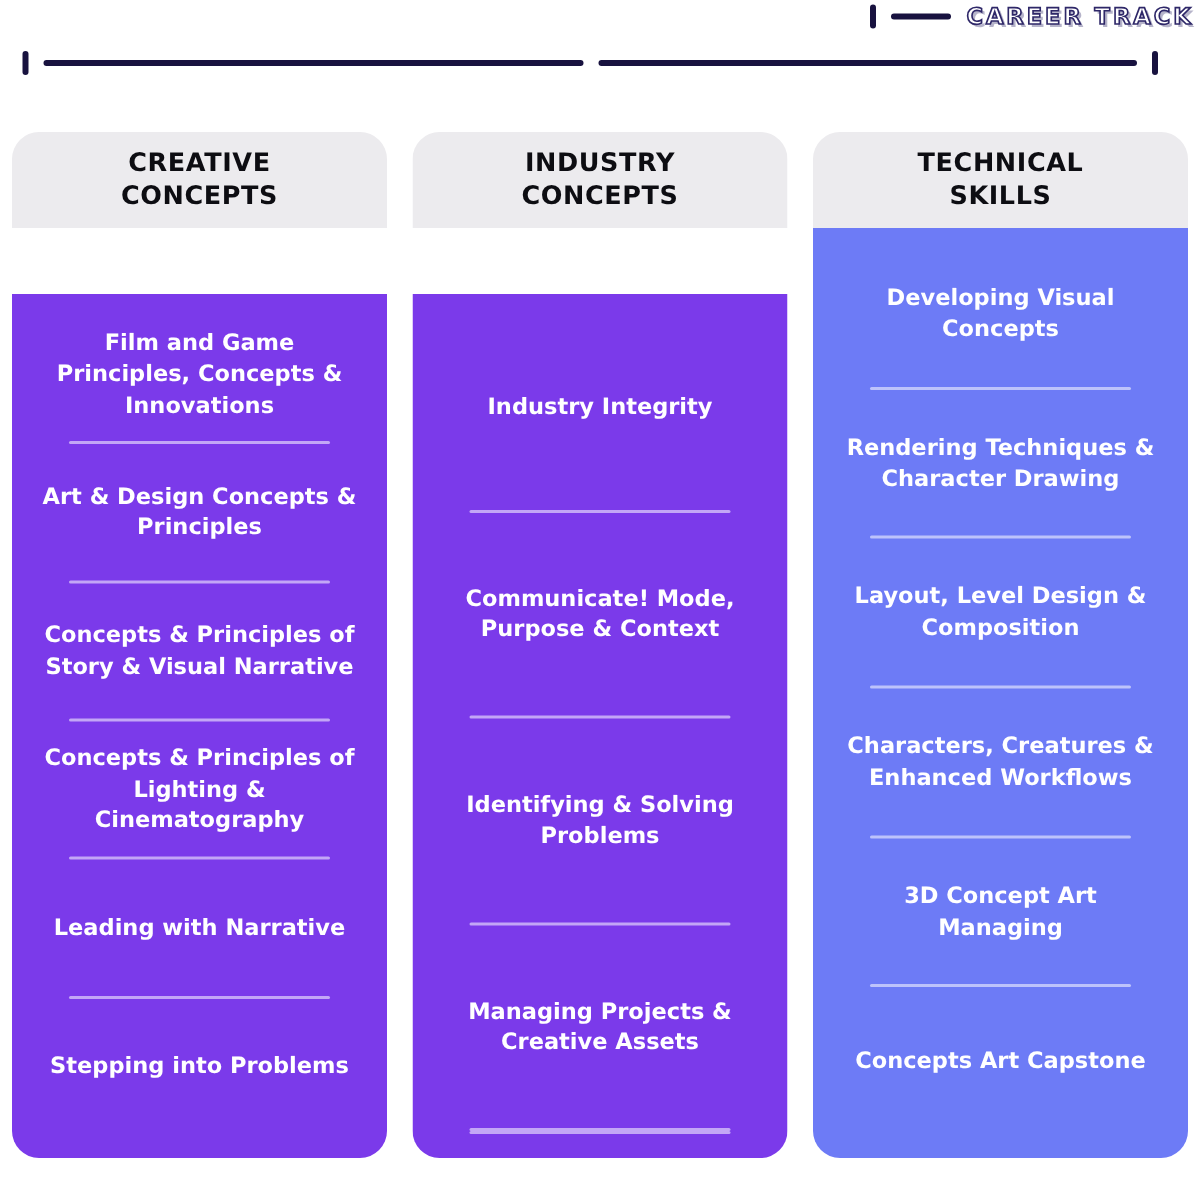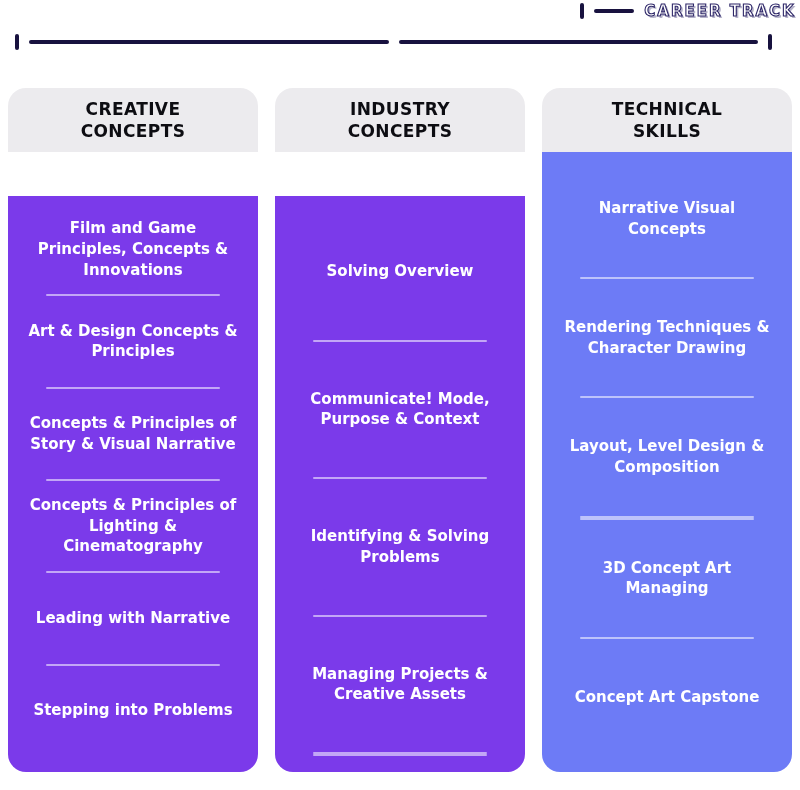--- a/index.html
+++ b/index.html
@@ -95,44 +95,45 @@
         <div class="divider"></div>
         <div class="item">Stepping into Problems</div>
       </div>
     </section>
 
     <section class="column">
       <header class="col-header">
         <h2>INDUSTRY CONCEPTS</h2>
       </header>
       <div class="col-body purple">
-        <div class="item">Solving Overview</div>
+        <div class="item">Industry Integrity</div>
         <div class="divider"></div>
         <div class="item">Communicate! Mode, Purpose &amp; Context</div>
         <div class="divider"></div>
         <div class="item">Identifying &amp; Solving Problems</div>
         <div class="divider"></div>
         <div class="item">Managing Projects &amp; Creative Assets</div>
         <div class="divider"></div>
         <div class="divider"></div>
       </div>
     </section>
 
     <section class="column">
       <header class="col-header">
         <h2>TECHNICAL SKILLS</h2>
       </header>
       <div class="col-body blue">
-        <div class="item">Narrative Visual Concepts</div>
+        <div class="item">Developing Visual Concepts</div>
         <div class="divider"></div>
         <div class="item">Rendering Techniques &amp; Character Drawing</div>
         <div class="divider"></div>
         <div class="item">Layout, Level Design &amp; Composition</div>
         <div class="divider"></div>
+        <div class="item">Characters, Creatures &amp; Enhanced Workflows</div>
         <div class="divider"></div>
         <div class="item">3D Concept Art Managing</div>
         <div class="divider"></div>
-        <div class="item">Concept Art Capstone</div>
+        <div class="item">Concepts Art Capstone</div>
       </div>
     </section>
 
   </div>
 </div>
 
 </body></html>

